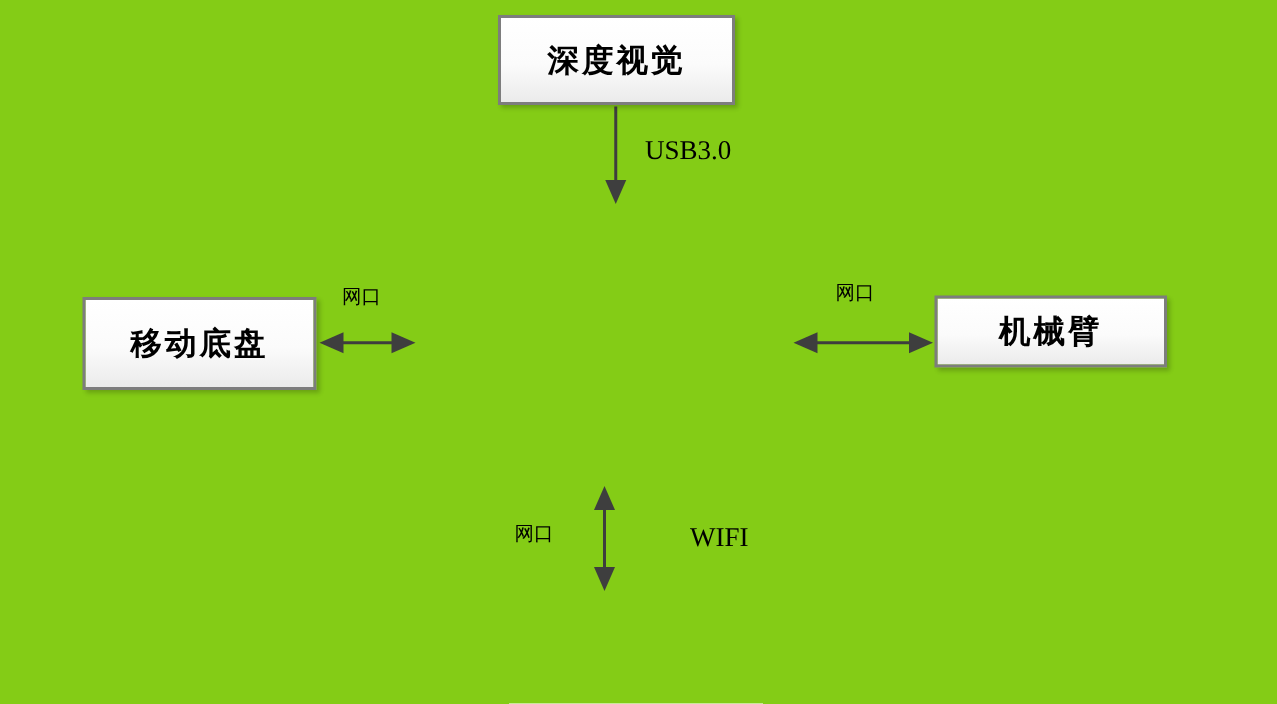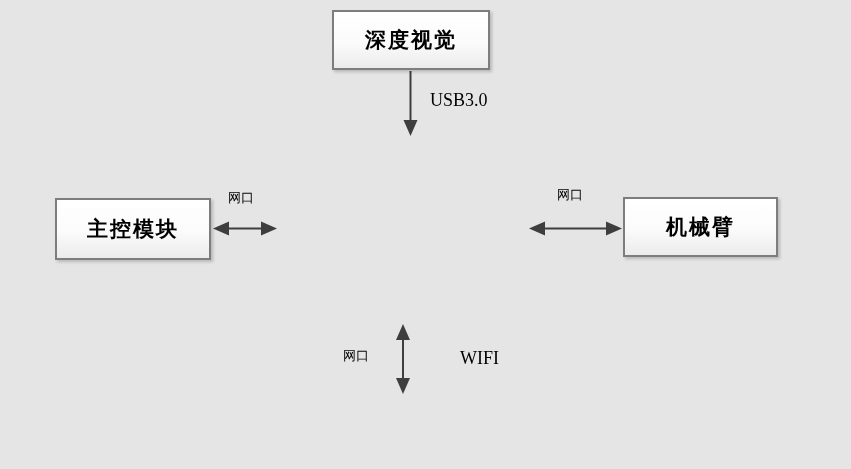--- a/index.html
+++ b/index.html
@@ -4,40 +4,40 @@
 <style>
   html, body {
     margin: 0;
     padding: 0;
     background: #ffffff;
   }
   .canvas {
     position: relative;
     width: 851px;
     height: 469px;
-    background: #e5e5e5;
+    background: #84cc16;
     font-family: "Liberation Serif", "DejaVu Serif", serif;
     overflow: hidden;
   }
   .node {
     position: absolute;
     box-sizing: border-box;
     border: 2px solid #7d7d7d;
     background: linear-gradient(180deg, #ffffff 0%, #fbfbfb 55%, #ebebeb 100%);
     box-shadow: 2px 2px 3px rgba(0,0,0,0.20);
     display: flex;
     align-items: center;
     justify-content: center;
     color: #000000;
     letter-spacing: 2px;
   }
   .node-depth-vision   { left: 332px; top: 10px;  width: 158px; height: 60px;  font-size: 21px; font-weight: 700; }
   .node-main-control   { left: 278px; top: 137px; width: 249px; height: 185px; font-size: 33px; font-weight: 400; }
   .node-mobile-chassis { left: 55px;  top: 198px; width: 156px; height: 62px;  font-size: 21px; font-weight: 700; }
-  .node-robot-arm      { left: 623px; top: 197px; width: 155px; height: 60px;  font-size: 21px; font-weight: 700; }
+  .node-robot-arm      { left: 623px; top: 197px; width: 155px; height: 48px;  font-size: 21px; font-weight: 700; }
   .node-user           { left: 323px; top: 396px; width: 157px; height: 62px;  font-size: 22px; font-weight: 700; }
 
   .edge-label {
     position: absolute;
     color: #000000;
     font-size: 13px;
     white-space: nowrap;
   }
   .label-usb        { left: 430px; top: 90px;  font-size: 18px; }
   .label-lan-left   { left: 228px; top: 189px; }
@@ -84,21 +84,21 @@
       <polygon points="403,394 396,378 410,378"></polygon>
     </g>
   </svg>
 
   <div class="node node-depth-vision">
     <span>深度视觉</span>
   </div>
 
 
   <div class="node node-mobile-chassis">
-    <span>主控模块</span>
+    <span>移动底盘</span>
   </div>
 
   <div class="node node-robot-arm">
     <span>机械臂</span>
   </div>
 
 
   <span class="edge-label label-usb">USB3.0</span>
   <span class="edge-label label-lan-left">网口</span>
   <span class="edge-label label-lan-right">网口</span>

